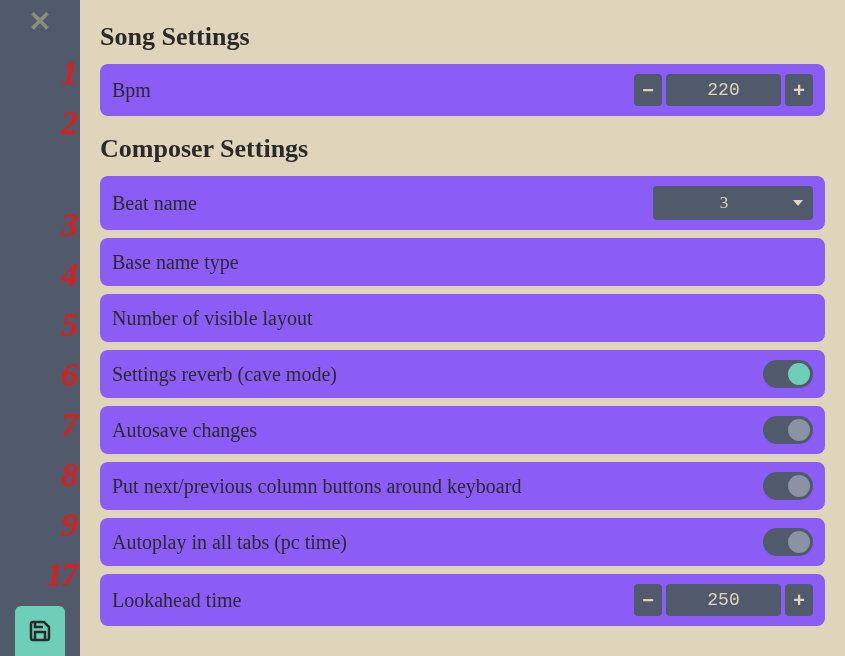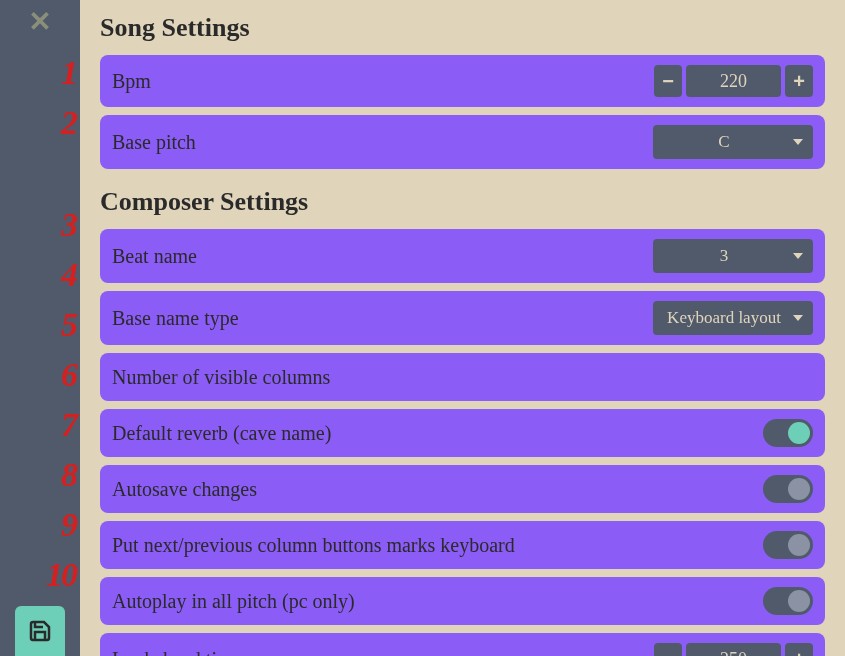--- a/index.html
+++ b/index.html
@@ -62,21 +62,21 @@
 .content {
   flex: 1;
   padding: 10px 20px;
   overflow-y: auto;
 }
 .section-title {
   font-size: 26px;
   font-weight: bold;
   color: #2a2a2a;
   margin-bottom: 12px;
-  margin-top: 3px;
+  margin-top: 12px;
 }
 .setting-row {
   background: #8b5cf6;
   border-radius: 8px;
   padding: 10px 12px;
   margin-bottom: 8px;
   display: flex;
   align-items: center;
   justify-content: space-between;
   min-height: 48px;
@@ -99,29 +99,29 @@
   border-radius: 4px;
   font-size: 20px;
   font-weight: bold;
   cursor: pointer;
   display: flex;
   align-items: center;
   justify-content: center;
   line-height: 1;
 }
 .stepper-value {
-  width: 95px;
+  width: 115px;
   height: 32px;
   background: #515a6b;
   color: #e0d4bb;
   border: none;
   border-radius: 4px;
   text-align: center;
   font-size: 18px;
-  font-family: Liberation Serif, serif;
+  font-family: Liberation Mono, monospace;
 }
 .select {
   width: 160px;
   height: 34px;
   background: #515a6b;
   color: #e0d4bb;
   border: none;
   border-radius: 4px;
   padding: 0 30px 0 12px;
   font-size: 17px;
@@ -179,21 +179,21 @@
   <div class="close-btn">✕</div>
   <div class="annotation" style="top:56px">1</div>
   <div class="annotation" style="top:106px">2</div>
   <div class="annotation" style="top:208px">3</div>
   <div class="annotation" style="top:258px">4</div>
   <div class="annotation" style="top:308px">5</div>
   <div class="annotation" style="top:358px">6</div>
   <div class="annotation" style="top:408px">7</div>
   <div class="annotation" style="top:458px">8</div>
   <div class="annotation" style="top:508px">9</div>
-  <div class="annotation" style="top:558px">10</div>
+  <div class="annotation" style="top:558px">17</div>
   <div class="save-btn">
     <svg class="save-icon" viewBox="0 0 24 24" fill="none" stroke="#2a2a2a" stroke-width="2.5">
       <path d="M19 21H5a2 2 0 0 1-2-2V5a2 2 0 0 1 2-2h11l5 5v11a2 2 0 0 1-2 2z"></path>
       <polyline points="17 21 17 13 7 13 7 21"></polyline>
       <polyline points="7 3 7 8 15 8"></polyline>
     </svg>
   </div>
 </div>
 
 <div class="content">
@@ -201,70 +201,61 @@
 
   <div class="setting-row">
     <span class="setting-label">Bpm</span>
     <div class="stepper">
       <button class="stepper-btn">−</button>
       <input class="stepper-value" value="220" style="">
       <button class="stepper-btn">+</button>
     </div>
   </div>
 
-  <div class="setting-row">
-    <span class="setting-label">Base pitch</span>
-    <div class="select-wrap">
-      <button class="select">C</button>
-    </div>
-  </div>
 
   <h2 class="section-title" style="margin-top:18px">Composer Settings</h2>
 
   <div class="setting-row">
     <span class="setting-label">Beat name</span>
     <div class="select-wrap">
       <button class="select">3</button>
     </div>
   </div>
 
   <div class="setting-row">
     <span class="setting-label">Base name type</span>
-    <div class="select-wrap">
-      <button class="select">Keyboard layout</button>
-    </div>
-  </div>
-
-  <div class="setting-row">
-    <span class="setting-label">Number of visible columns</span>
-  </div>
-
-  <div class="setting-row">
-    <span class="setting-label">Default reverb (cave name)</span>
+  </div>
+
+  <div class="setting-row">
+    <span class="setting-label">Number of visible layout</span>
+  </div>
+
+  <div class="setting-row">
+    <span class="setting-label">Settings reverb (cave mode)</span>
     <div class="toggle on">
         <div class="toggle-knob"></div>
       </div>
   </div>
 
   <div class="setting-row">
     <span class="setting-label">Autosave changes</span>
     <div class="toggle off">
         <div class="toggle-knob"></div>
       </div>
   </div>
 
   <div class="setting-row">
-    <span class="setting-label">Put next/previous column buttons marks keyboard</span>
+    <span class="setting-label">Put next/previous column buttons around keyboard</span>
     <div class="toggle off">
         <div class="toggle-knob"></div>
       </div>
   </div>
 
   <div class="setting-row">
-    <span class="setting-label">Autoplay in all pitch (pc only)</span>
+    <span class="setting-label">Autoplay in all tabs (pc time)</span>
     <div class="toggle off">
         <div class="toggle-knob"></div>
       </div>
   </div>
 
   <div class="setting-row">
     <span class="setting-label">Lookahead time</span>
     <div class="stepper">
       <button class="stepper-btn">−</button>
       <input class="stepper-value" value="250" style="">

